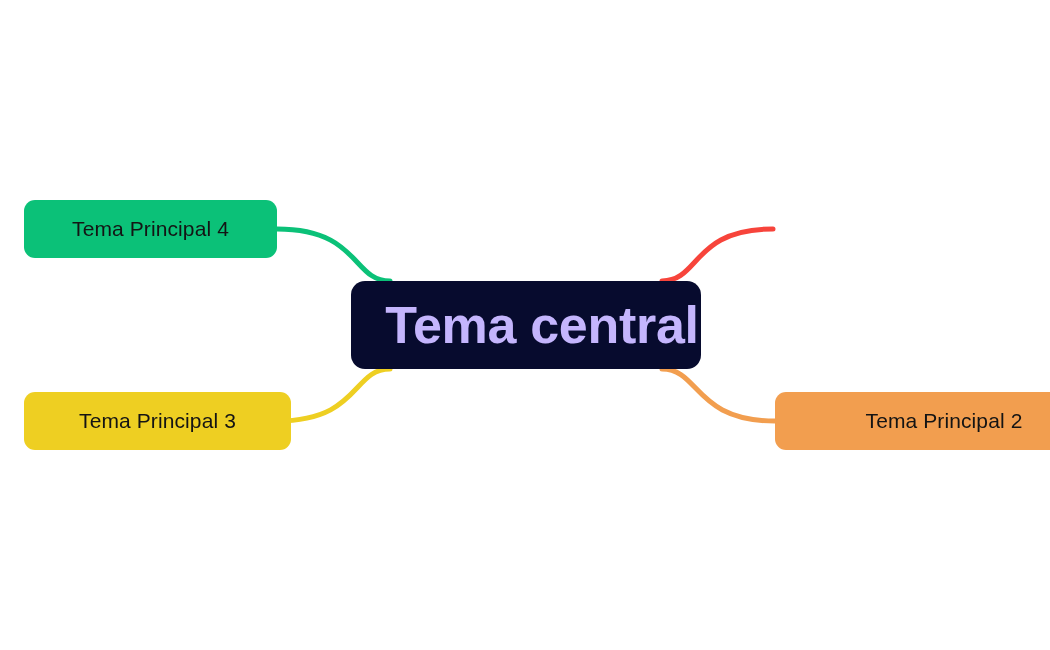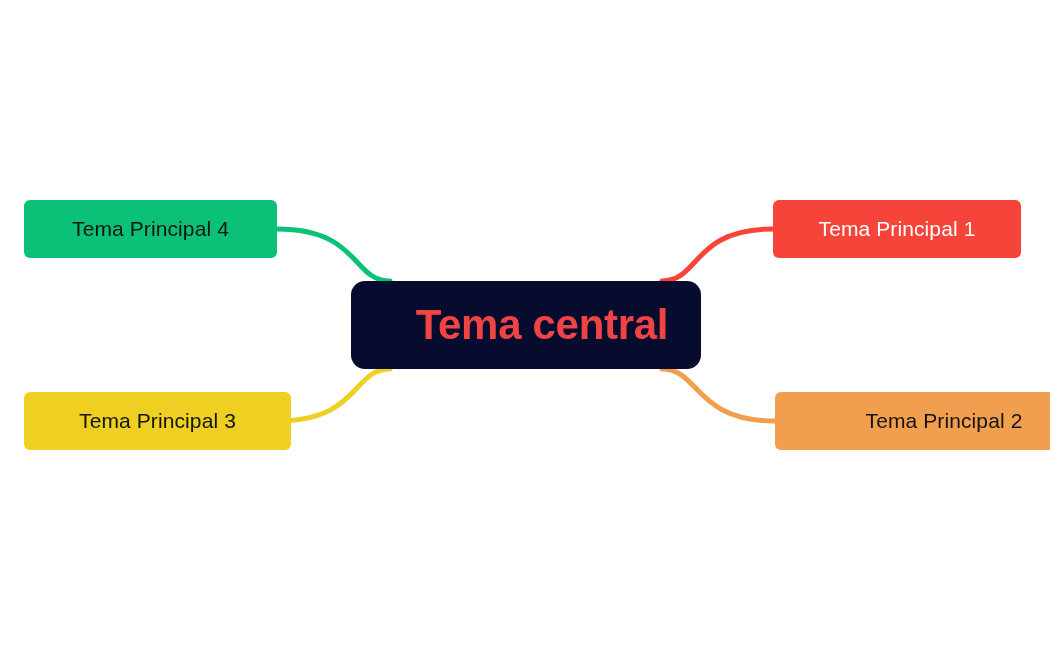--- a/index.html
+++ b/index.html
@@ -42,30 +42,30 @@
   
   #node-central {
     left: 351px;
     top: 281px;
     width: 350px;
     height: 88px;
     background: #070B2E;
     border-radius: 14px;
   }
   #node-central .node-label {
-    color: #ef4444;
-    font-size: 42px;
+    color: #c4b5fd;
+    font-size: 52px;
     font-weight: 600;
     letter-spacing: -0.3px;
     margin-left: 32px;
   }
   
   .branch {
     height: 58px;
-    border-radius: 6px;
+    border-radius: 11px;
   }
   .branch .node-label {
     font-size: 21px;
     font-weight: 500;
   }
   #node-topic-1 {
     left: 773px;
     top: 200px;
     width: 248px;
     background: #F7443B;
@@ -106,23 +106,20 @@
     <path stroke="#0BC178" stroke-width="5" stroke-linecap="round" fill="none" d="M 277 229 C 360 229 352 281 390 281"></path>
     <path stroke="#F7443B" stroke-width="5" stroke-linecap="round" fill="none" d="M 662 281 C 700 281 692 229 773 229"></path>
     <path stroke="#EECF22" stroke-width="5" stroke-linecap="round" fill="none" d="M 277 421 C 360 421 352 369 390 369"></path>
     <path stroke="#F29E4F" stroke-width="5" stroke-linecap="round" fill="none" d="M 662 369 C 700 369 694 421 775 421"></path>
   </svg>
 
   <div class="node branch" id="node-topic-4">
     <span class="node-label">Tema Principal 4</span>
   </div>
 
-  <div class="node branch" id="node-topic-1">
-    <span class="node-label">Tema Principal 1</span>
-  </div>
 
   <div class="node branch" id="node-topic-3">
     <span class="node-label">Tema Principal 3</span>
   </div>
 
   <div class="node branch" id="node-topic-2">
     <span class="node-label">Tema Principal 2</span>
   </div>
 
   <div class="node" id="node-central">

